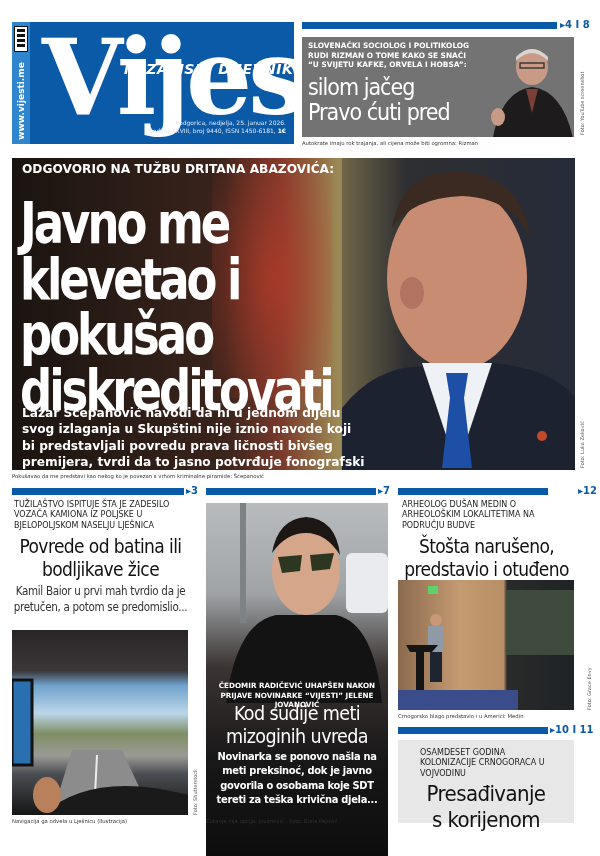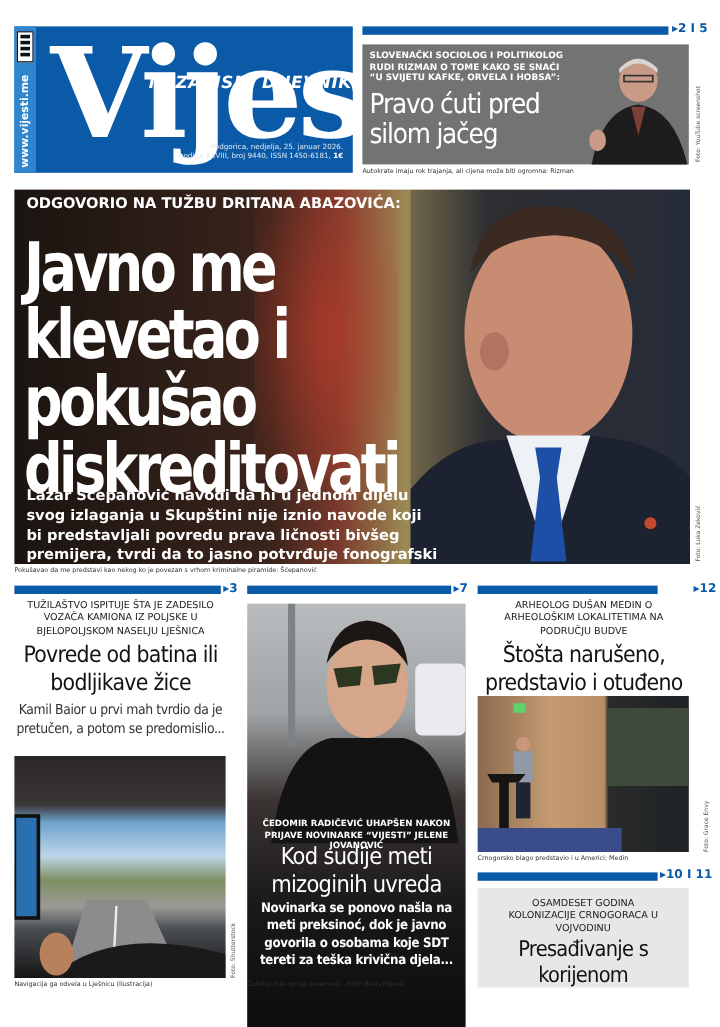--- a/index.html
+++ b/index.html
@@ -34,21 +34,21 @@
   
   .lead { left: 12px; top: 158px; width: 563px; height: 312px; overflow: hidden;
           background: linear-gradient(90deg, #1a1410 0%, #3a241c 38%, #7a3a2c 48%, #9c8a55 58%, #303030 70%, #232a3a 100%); }
   .lead-flag-blur { left: 200px; top: 0; width: 120px; height: 240px; background: radial-gradient(ellipse at center, rgba(200,60,40,0.6), rgba(0,0,0,0)); }
   .lead-kicker { left: 10px; top: 4px; color: #fff; font: bold 12.2px/1.3 "DejaVu Sans", sans-serif; }
   .lead-title { left: 8px; top: 38px; color: #fff; font: bold 50px/0.98 "DejaVu Sans Condensed", "DejaVu Sans", sans-serif; letter-spacing: -3px; transform: scaleY(1.14); transform-origin: left top; }
   .lead-sub { left: 10px; top: 247px; width: 345px; color: #fff; font: bold 12.2px/1.35 "DejaVu Sans", sans-serif; }
 
   
   .col { width: 185px; }
-  .kick-dark { color: #222; font: 8px/1.3 "DejaVu Sans", sans-serif; text-align: center; text-transform: uppercase; }
+  .kick-dark { color: #222; font: 8px/1.3 "DejaVu Sans", sans-serif; text-transform: uppercase; }
   .head-dark { color: #111; font: 19px/1.18 "DejaVu Sans Condensed", "DejaVu Sans", sans-serif; text-align: center; letter-spacing: -0.6px; }
   .sub-dark { color: #333; font: 11.5px/1.35 "DejaVu Sans Condensed", "DejaVu Sans", sans-serif; text-align: center; letter-spacing: -0.3px; }
 
   .photo { overflow: hidden; }
   .photo-truck { left: 12px; top: 630px; width: 176px; height: 185px;
     background: linear-gradient(180deg, #2a2628 0%, #3b3638 22%, #6fa2cc 30%, #bcd6ea 45%, #7f8f64 56%, #9a9a96 68%, #4a4d52 78%, #151515 100%); }
   .photo-woman { left: 206px; top: 503px; width: 182px; height: 365px;
     background: linear-gradient(180deg, #b9bcbf 0%, #9fa3a6 25%, #3a3432 45%, #191818 70%, #0c0c0c 100%); }
   .photo-conf { left: 398px; top: 580px; width: 176px; height: 130px;
     background: linear-gradient(90deg, #8a6a4e 0%, #c59b72 35%, #b88e66 60%, #2a2a2a 62%, #1e2325 100%); }
@@ -74,34 +74,34 @@
   </div>
   <div class="abs mast-title">Vijesti</div>
   <div class="abs mast-tag">NEZAVISNI DNEVNIK</div>
   <div class="abs mast-date">
     <div>Podgorica, nedjelja, 25. januar 2026.</div>
     <div><span>godina XXVIII, broj 9440, ISSN 1450-6181,</span> <b>1€</b></div>
   </div>
 </div>
 
 <div class="abs rule" style="left:302px;top:22px;width:255px;"></div>
-<div class="abs ref" style="left:560px;top:19px;">▸2 I 5</div>
+<div class="abs ref" style="left:560px;top:19px;">▸4 I 8</div>
 <div class="abs teaser">
   <svg class="abs teaser-person" viewBox="0 0 100 100">
     <ellipse cx="50" cy="24" rx="16" ry="18" fill="#c99a86"></ellipse>
     <path d="M34 18 Q50 2 66 18 L66 14 Q50 -2 34 14Z" fill="#d9d4cf"></path>
     <rect x="38" y="20" width="24" height="5" fill="none" stroke="#333" stroke-width="1.4"></rect>
     <path d="M10 100 Q18 48 50 44 Q82 48 92 100Z" fill="#1e1b1c"></path>
     <path d="M44 46 L50 70 L56 46Z" fill="#7a3f36"></path>
     <ellipse cx="16" cy="74" rx="7" ry="9" fill="#c99a86"></ellipse>
   </svg>
   <div class="abs teaser-kicker">SLOVENAČKI SOCIOLOG I POLITIKOLOG RUDI RIZMAN O TOME KAKO SE SNAĆI “U SVIJETU KAFKE, ORVELA I HOBSA”:</div>
   <div class="abs teaser-title">
+    <div>silom jačeg</div>
     <div>Pravo ćuti pred</div>
-    <div>silom jačeg</div>
   </div>
 </div>
 <div class="abs cap" style="left:302px;top:140px;">Autokrate imaju rok trajanja, ali cijena može biti ogromna: Rizman</div>
 <div class="abs credit" style="left:579px;top:135px;">Foto: YouTube screenshot</div>
 
 <div class="abs lead">
   <div class="abs lead-flag-blur"></div>
   <svg class="abs" style="left:330px;top:0;width:233px;height:312px;" viewBox="0 0 233 312">
     <rect x="0" y="0" width="233" height="312" fill="#2a2d36" opacity="0.35"></rect>
     <ellipse cx="115" cy="120" rx="70" ry="92" fill="#c88c72"></ellipse>
@@ -183,14 +183,14 @@
     <path d="M8 65 L40 65 L34 72 L26 72 L26 110 L18 110 L18 72 L12 72Z" fill="#151515"></path>
   </svg>
 </div>
 <div class="abs cap" style="left:398px;top:713px;">Crnogorsko blago predstavio i u Americi: Medin</div>
 <div class="abs credit" style="left:586px;top:710px;">Foto: Grace Envy</div>
 
 <div class="abs rule" style="left:398px;top:727px;width:150px;"></div>
 <div class="abs ref" style="left:550px;top:724px;">▸10 I 11</div>
 <div class="abs promo">
   <div class="kick-dark" style="padding:8px 22px 0;">OSAMDESET GODINA KOLONIZACIJE CRNOGORACA U VOJVODINU</div>
-  <div class="head-dark" style="margin-top:2px;padding:0 24px;font-size:18px;">Presađivanje s korijenom</div>
+  <div class="head-dark" style="margin-top:2px;padding:0 24px;font-size:22px;">Presađivanje s korijenom</div>
 </div>
 
 </body></html>

